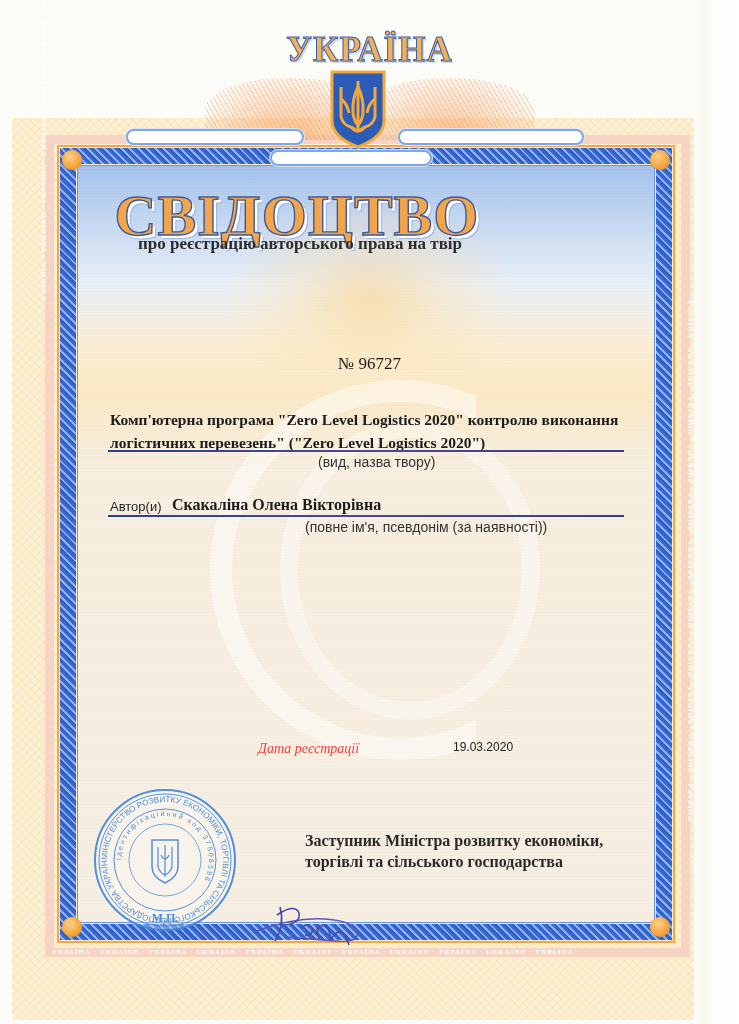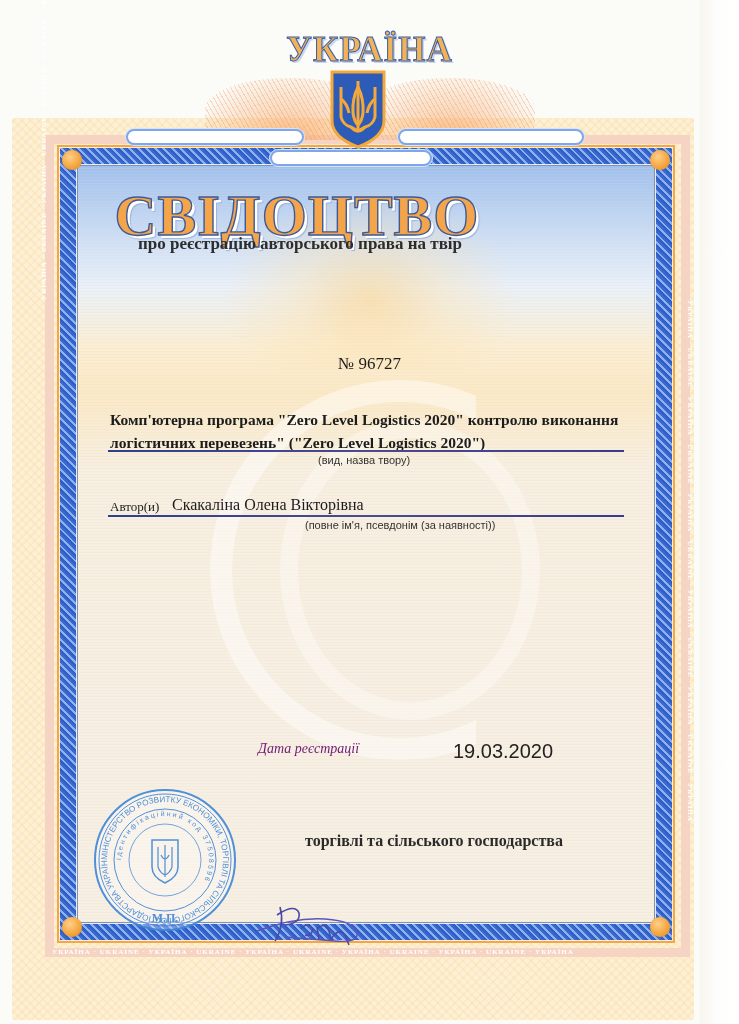--- a/index.html
+++ b/index.html
@@ -122,34 +122,34 @@
   .work-title {
     position:absolute; left:110px; top:408px; width:512px;
     font-size:15.5px; font-weight:bold; color:#1c1c1c; line-height:23px;
     text-align:justify; text-align-last:left;
   }
   .rule {
     position:absolute; height:2px;
     background:linear-gradient(90deg,#2b3f8f,#4a4a8f 50%,#3b3b8f);
   }
   .caption {
-    position:absolute; font-family:"Liberation Sans", sans-serif; font-size:11px; color:#333;
+    position:absolute; font-family:"Liberation Sans", sans-serif; font-size:14px; color:#333;
   }
   .author-label {
-    position:absolute; left:110px; top:499px; font-family:Liberation Serif, serif;
+    position:absolute; left:110px; top:499px; font-family:Liberation Sans, sans-serif;
     font-size:13px; color:#222;
   }
   .author-name {
-    position:absolute; left:172px; top:496px; font-size:16px; font-weight:normal; color:#1c1c1c;
+    position:absolute; left:172px; top:496px; font-size:16px; font-weight:bold; color:#1c1c1c;
   }
   .date-label {
-    position:absolute; left:258px; top:741px; font-size:14px; font-style:italic; color:#701a75;
+    position:absolute; left:258px; top:741px; font-size:14px; font-style:italic; color:#ef4444;
   }
   .date-value {
-    position:absolute; left:453px; top:740px; font-family:"Liberation Sans", sans-serif; font-size:20px; color:#222;
+    position:absolute; left:453px; top:740px; font-family:"Liberation Sans", sans-serif; font-size:12px; color:#222;
   }
   .signatory {
     position:absolute; left:305px; top:830px; font-size:16px; font-weight:bold; color:#2a2a2a; line-height:21px;
   }
   .seal {
     position:absolute; left:90px; top:785px; width:150px; height:150px;
     opacity:0.9;
   }
   .signature {
     position:absolute; left:255px; top:895px; width:130px; height:60px;
@@ -213,20 +213,21 @@
 
 <div class="author-label">Автор(и)</div>
 <div class="author-name">Скакаліна Олена Вікторівна</div>
 <div class="rule" style="left:108px;top:515px;width:516px;"></div>
 <div class="caption" style="left:277px;top:519px;margin-left:28px;">(повне ім'я, псевдонім (за наявності))</div>
 
 <div class="date-label">Дата реєстрації</div>
 <div class="date-value">19.03.2020</div>
 
 <div class="signatory">
+  <div>Заступник Міністра розвитку економіки,</div>
   <div>торгівлі та сільського господарства</div>
 </div>
 
 <svg class="seal" viewBox="0 0 150 150">
   <defs>
     <path id="outerArc" d="M75,75 m-58,0 a58,58 0 1,1 116,0 a58,58 0 1,1 -116,0"></path>
     <path id="innerArc" d="M75,75 m-44,0 a44,44 0 1,1 88,0 a44,44 0 1,1 -88,0"></path>
   </defs>
   <circle cx="75" cy="75" r="70" fill="rgba(255,255,255,0.35)" stroke="#3f86d8" stroke-width="2"></circle>
   <circle cx="75" cy="75" r="66" fill="none" stroke="#3f86d8" stroke-width="1"></circle>

